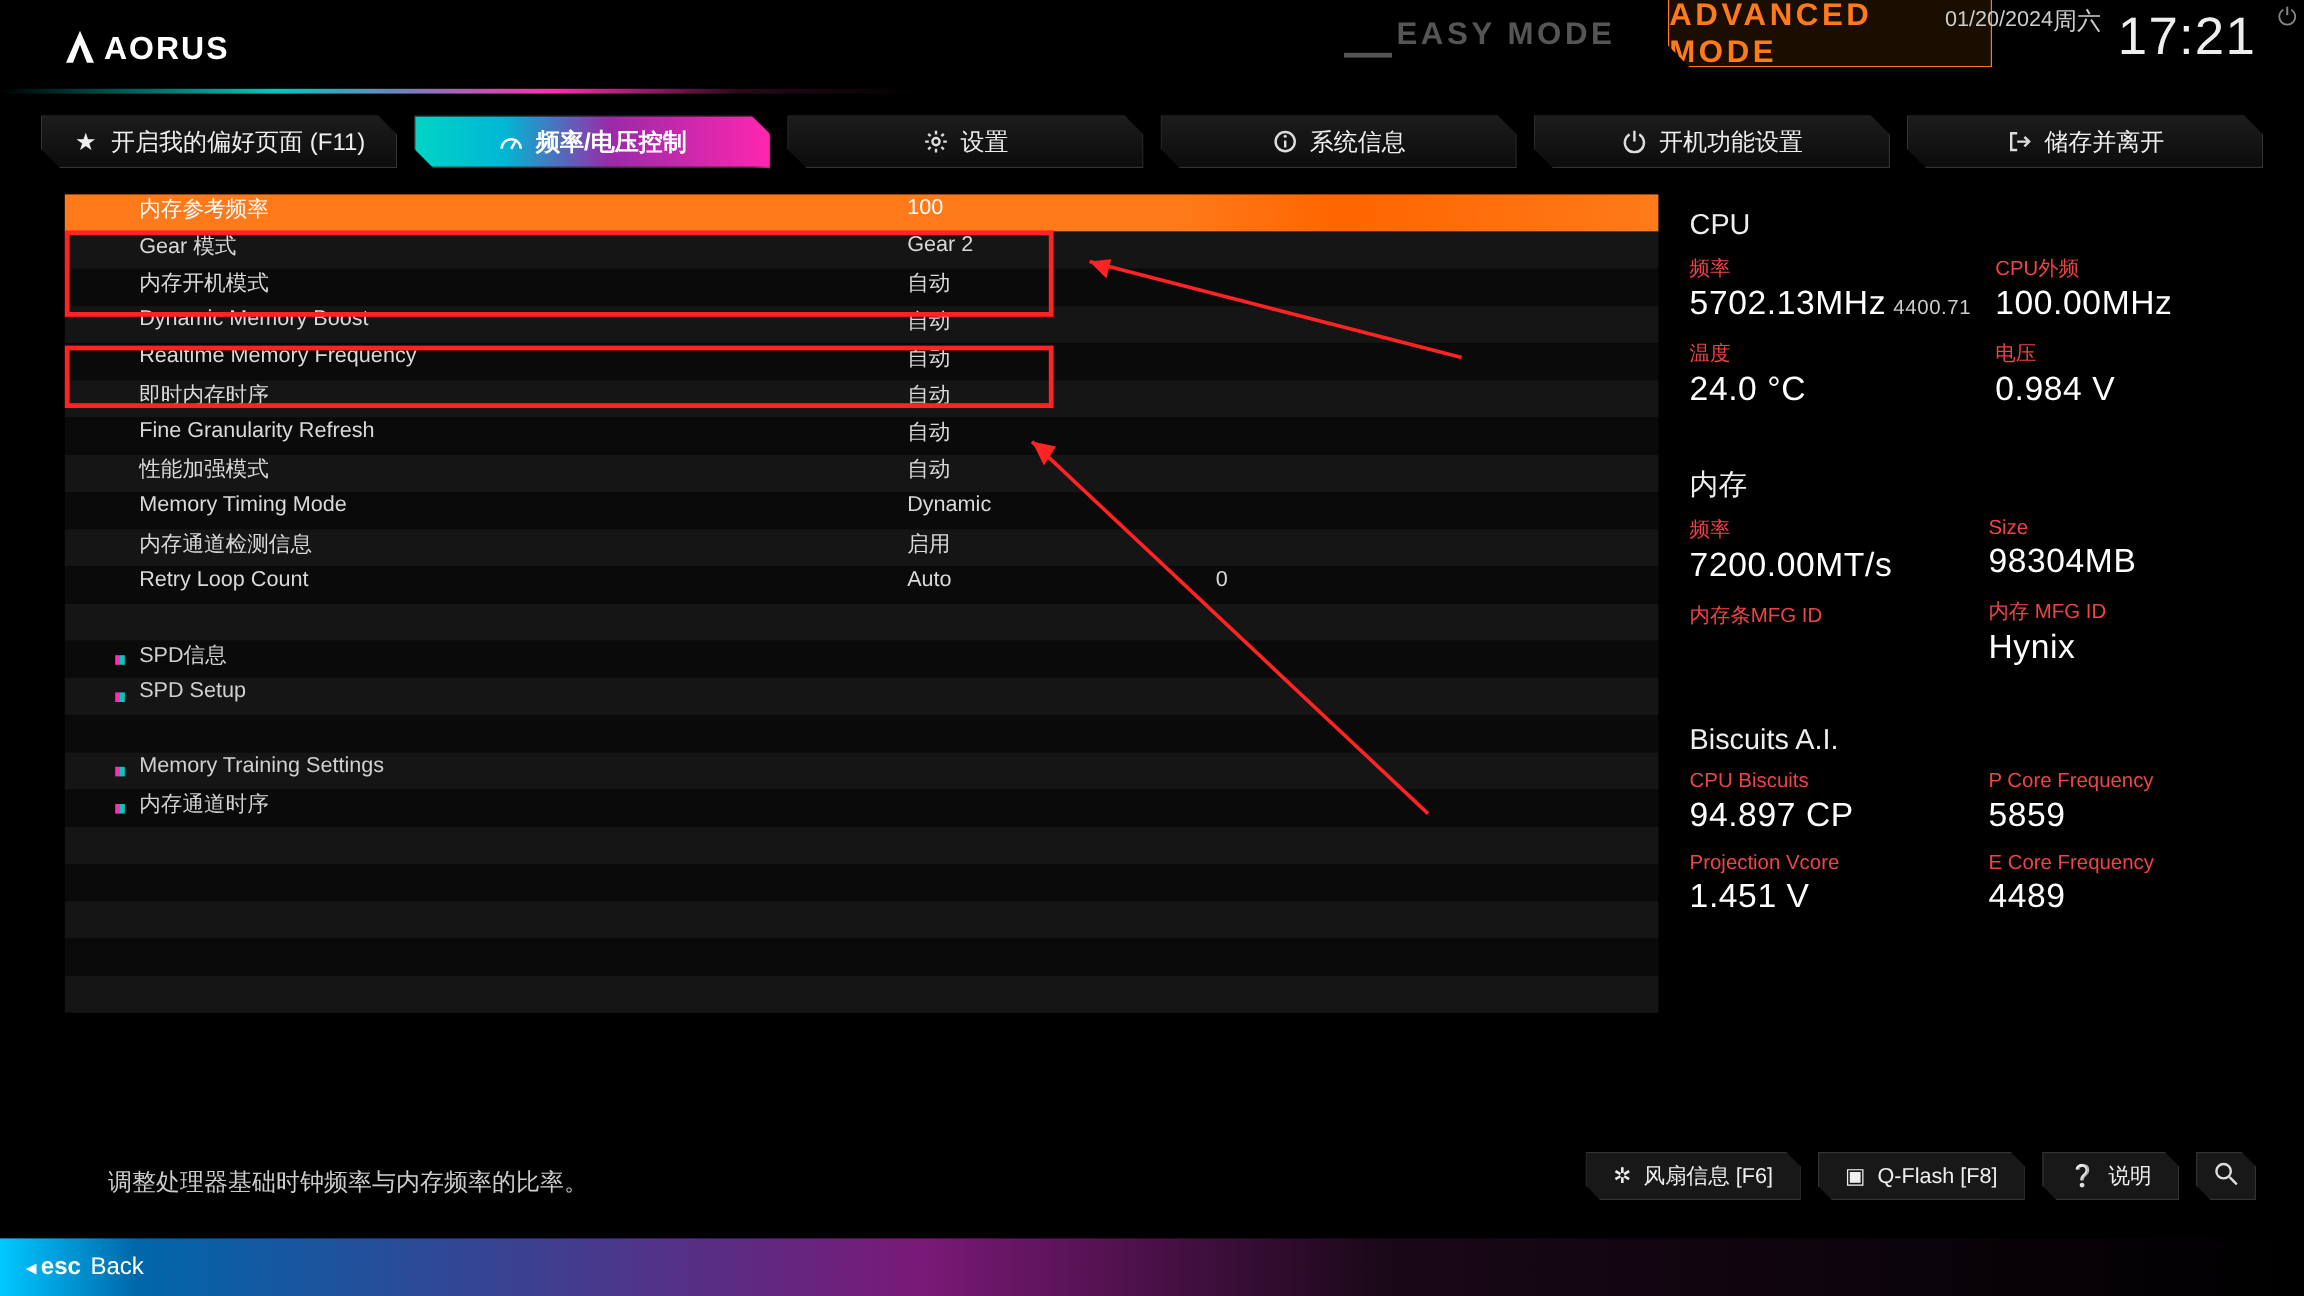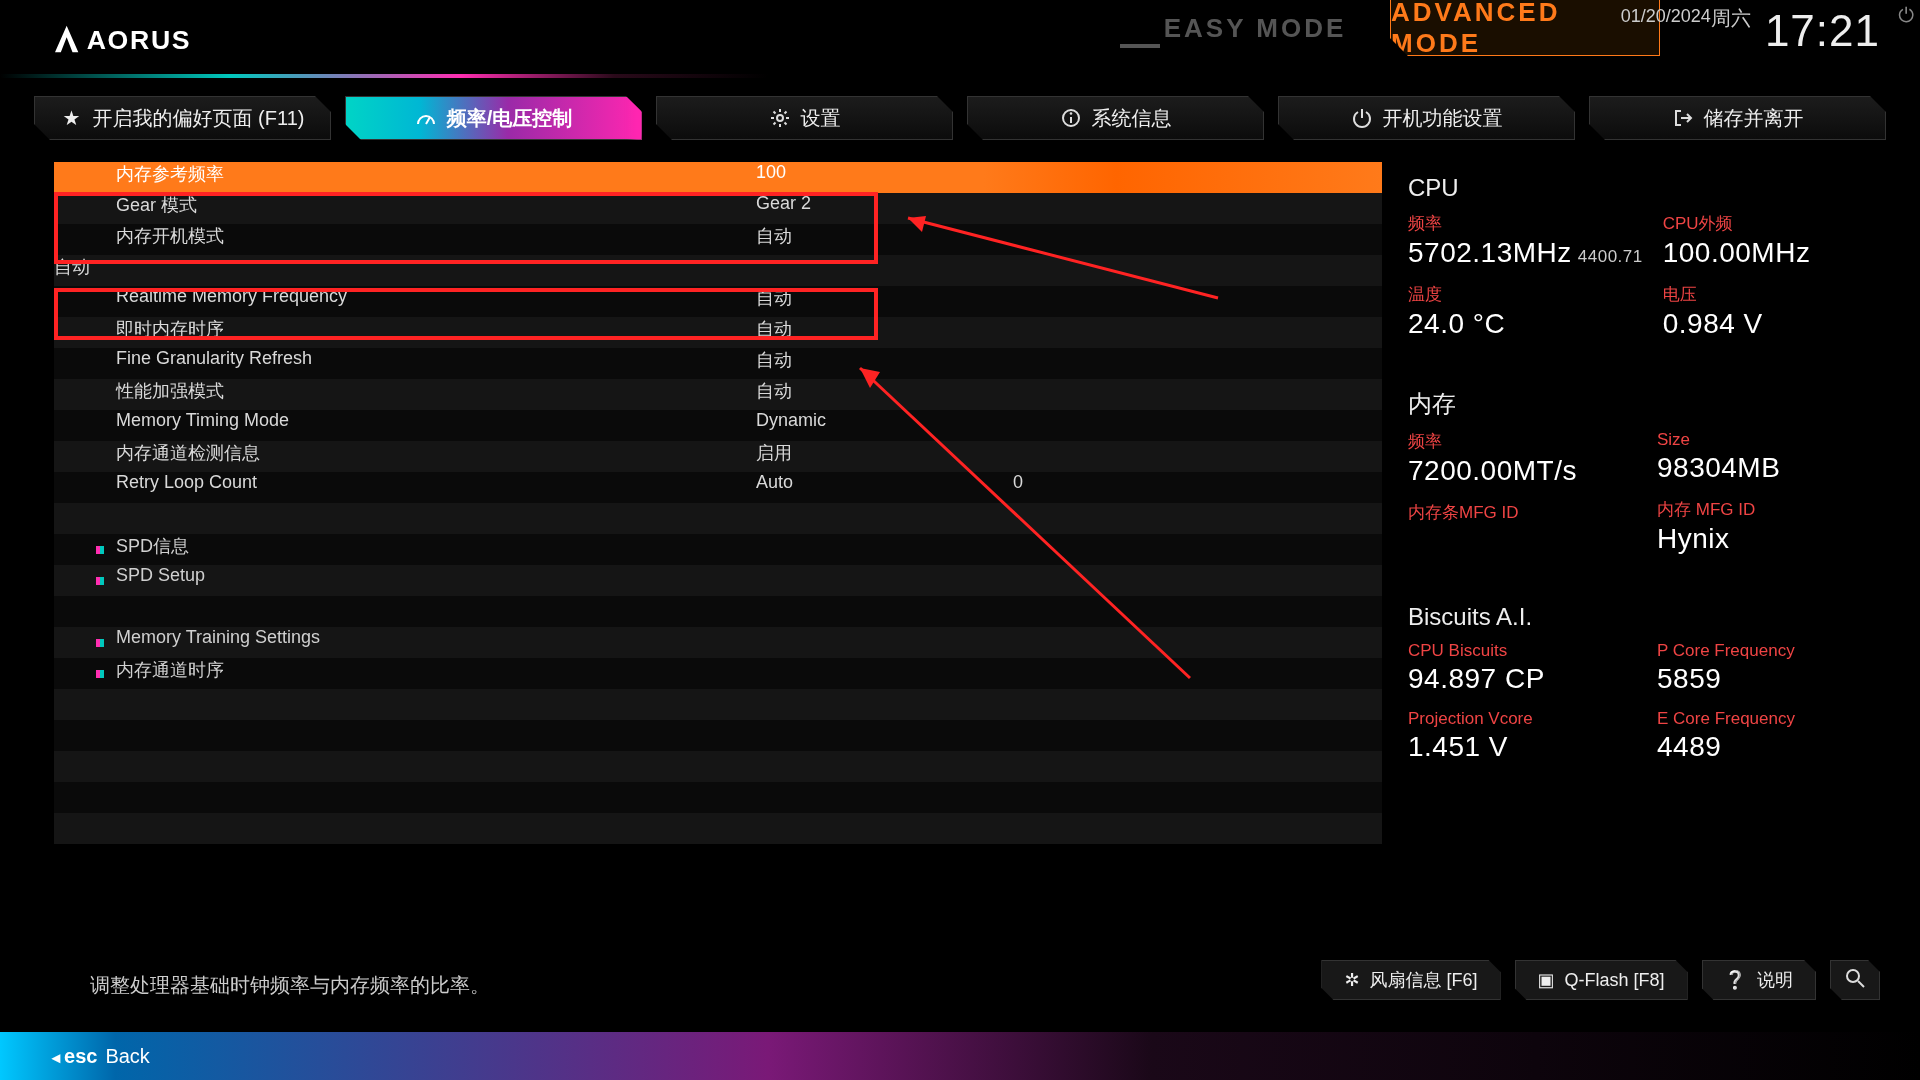--- a/index.html
+++ b/index.html
@@ -133,21 +133,21 @@
   font-size:18px; color:#eee; cursor:pointer;
   background:#181818; border:1px solid #333;
   clip-path: polygon(0 0, calc(100% - 12px) 0, 100% 12px, 100% 100%, 12px 100%, 0 calc(100% - 12px));
 }
 .bbtn.icon-only { width:50px; padding:0; justify-content:center; }
 
 
 .footer {
   position:absolute; left:0; right:0; bottom:0; height:48px;
   background:linear-gradient(90deg,#00c8ff 0%, #0066aa 6%, #7a1977 40%, #1a0818 60%, #000 100%);
-  display:flex; align-items:center; padding-left:52px; color:#fff;
+  display:flex; align-items:center; padding-left:22px; color:#fff;
 }
 .footer .esc {
   display:flex; align-items:center; gap:8px; font-size:20px;
 }
 .footer .key {
   font-family: "Segoe UI", sans-serif; font-weight:600;
 }
 .footer .key::before { content:"◂"; margin-right:4px; font-size:16px; }
 </style>
 </head>
@@ -236,20 +236,21 @@
         </div>
         <div class="row">
           <span class="lbl">Gear 模式</span>
           <span class="val">Gear 2</span>
         </div>
         <div class="row">
           <span class="lbl">内存开机模式</span>
           <span class="val">自动</span>
         </div>
         <div class="row">
+          <span class="lbl">Dynamic Memory Boost</span>
           <span class="val">自动</span>
         </div>
         <div class="row">
           <span class="lbl">Realtime Memory Frequency</span>
           <span class="val">自动</span>
         </div>
         <div class="row">
           <span class="lbl">即时内存时序</span>
           <span class="val">自动</span>
         </div>

